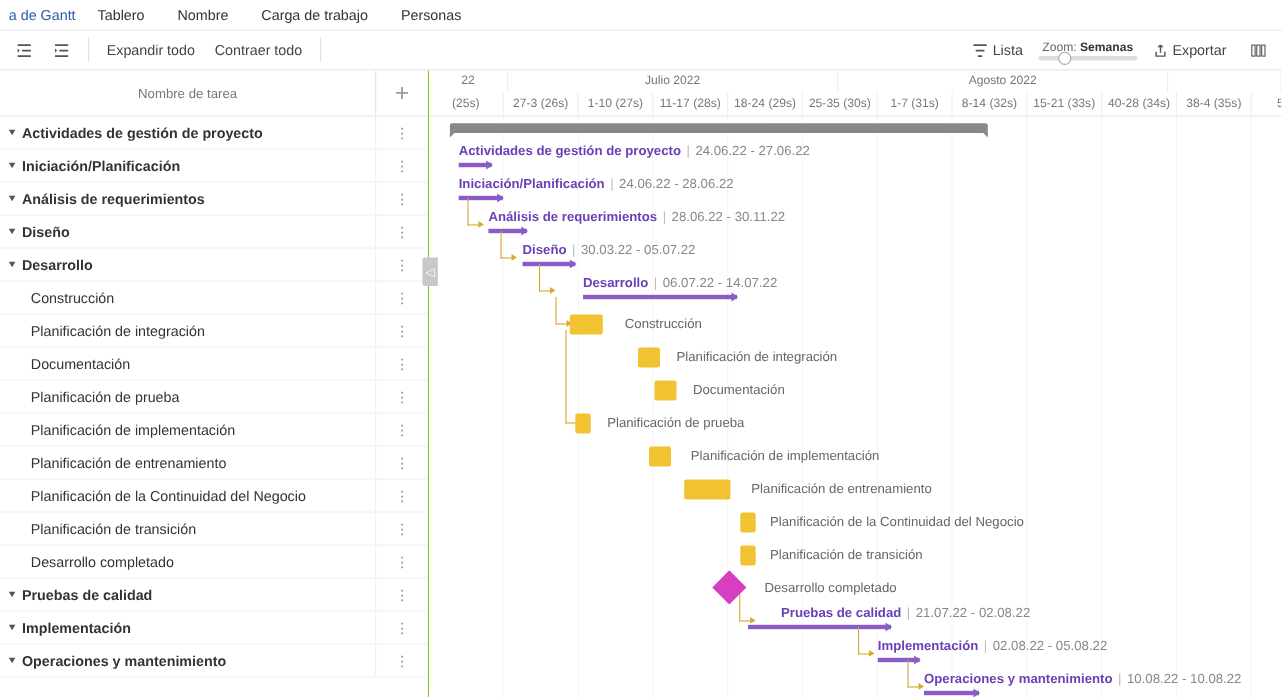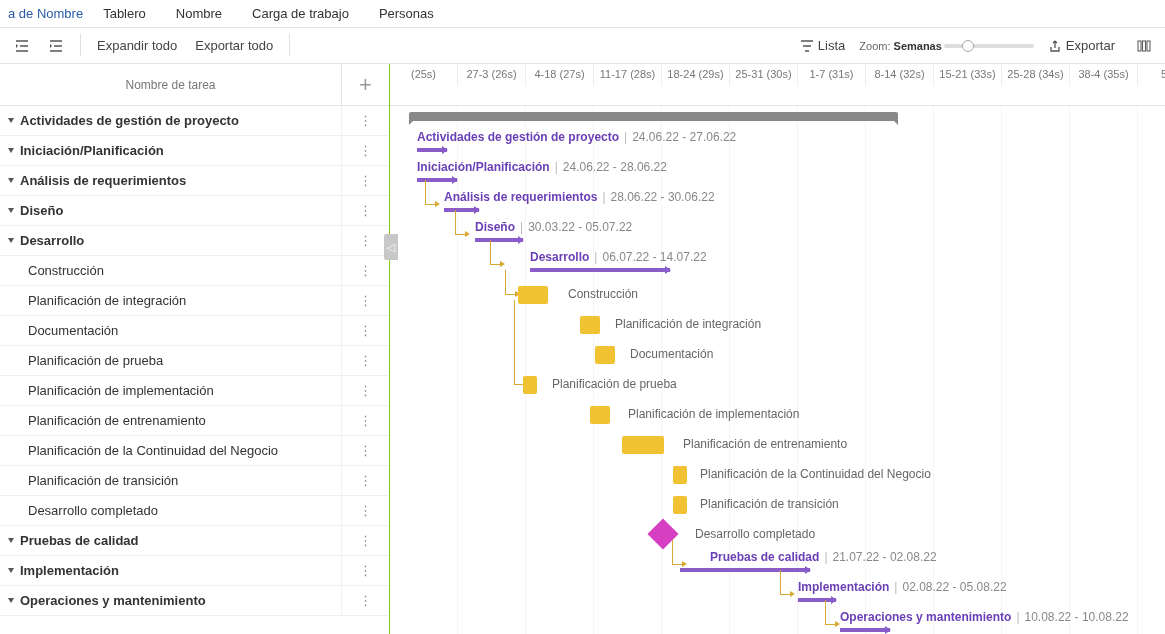--- a/index.html
+++ b/index.html
@@ -5,21 +5,21 @@
 *{margin:0;padding:0;box-sizing:border-box;font-family:Arial,Helvetica,sans-serif}
 body{width:1165px;height:634px;overflow:hidden;background:#fff;color:#333;font-size:13px}
 .topnav{height:28px;display:flex;align-items:center;padding:0 4px;gap:2px;border-bottom:1px solid #e5e5e5}
 .topnav .tab{padding:4px 14px;cursor:pointer;color:#333}
 .topnav .partial{color:#2a5caa;font-weight:500;padding:4px 4px}
 .toolbar{height:36px;display:flex;align-items:center;padding:0 6px;border-bottom:1px solid #e5e5e5;justify-content:space-between}
 .toolbar .left{display:flex;gap:2px}
 .tbtn{padding:4px 8px;cursor:pointer;border-radius:3px;color:#444;display:flex;align-items:center;gap:4px}
 .tsep{width:1px;height:22px;background:#e0e0e0;margin:0 6px}
 .toolbar .right{display:flex;align-items:center;gap:6px}
-.zoom-block{display:flex;flex-direction:row;align-items:center;font-size:11px;color:#666;gap:2px}
+.zoom-block{display:flex;flex-direction:column;align-items:center;font-size:11px;color:#666;gap:2px}
 .zoom-label b{color:#333}
 .zoom-slider{width:90px;height:4px;background:#ddd;position:relative;border-radius:2px}
 .zoom-slider .knob{position:absolute;left:18px;top:-4px;width:12px;height:12px;border-radius:50%;background:#fff;border:1px solid #aaa;cursor:pointer}
 .main{display:flex;height:calc(634px - 28px - 36px);position:relative}
 .leftpane{width:390px;border-right:1px solid #84cc16;display:flex;flex-direction:column}
 .lph{height:42px;border-bottom:1px solid #e5e5e5;display:flex;align-items:center}
 .lph .namecol{flex:1;text-align:center;color:#777;font-size:12px}
 .lph .addcol{width:48px;border-left:1px solid #e5e5e5;display:flex;align-items:center;justify-content:center;height:100%}
 .plus{font-size:22px;color:#999;cursor:pointer;line-height:1}
 .tasklist{flex:1;overflow:hidden}
@@ -52,21 +52,21 @@
 .diamond{position:absolute;width:22px;height:22px;background:#d63fc1;transform:rotate(45deg);top:3px}
 .conn{position:absolute;border-left:1px solid #d8a830;border-bottom:1px solid #d8a830}
 .conn::after{content:"";position:absolute;right:-5px;bottom:-3px;width:0;height:0;border-left:5px solid #d8a830;border-top:3px solid transparent;border-bottom:3px solid transparent}
 .collapse-handle{position:absolute;left:384px;top:170px;width:14px;height:26px;background:#c8c8c8;color:#fff;font-size:11px;display:flex;align-items:center;justify-content:center;border-radius:2px 0 0 2px;cursor:pointer}
 svg{display:block}
 </style>
 </head>
 <body>
 
 <div class="topnav">
-  <span class="partial">a de Nombre</span>
+  <span class="partial">a de Gantt</span>
   <span class="tab">Tablero</span>
   <span class="tab">Nombre</span>
   <span class="tab">Carga de trabajo</span>
   <span class="tab">Personas</span>
 </div>
 
 <div class="toolbar">
   <div class="left">
     <span class="tbtn">
         <svg width="16" height="16">
@@ -75,21 +75,21 @@
         </svg>
       </span>
     <span class="tbtn">
         <svg width="16" height="16">
           <path d="M2 3h12M6 8h8M2 13h12" stroke="#555" stroke-width="1.5" fill="none"></path>
           <path d="M2 6l2 2-2 2z" fill="#555"></path>
         </svg>
       </span>
     <span class="tsep"></span>
     <span class="tbtn">Expandir todo</span>
-    <span class="tbtn">Exportar todo</span>
+    <span class="tbtn">Contraer todo</span>
     <span class="tsep"></span>
   </div>
   <div class="right">
     <span class="tbtn">
       <svg width="14" height="14">
           <path d="M1 2h12M3 7h8M5 12h4" stroke="#555" stroke-width="1.5"></path>
         </svg>
       <span>Lista</span>
     </span>
     <div class="zoom-block">
@@ -233,31 +233,37 @@
           </div>
           <div class="menu">⋮</div>
         </div>
       </div>
   </div>
 
   <div class="collapse-handle">◁</div>
 
   <div class="timeline">
     <div class="th">
+      <div class="months" id="months">
+          <div style="width: 72px;">22</div>
+          <div style="width: 300px;">Julio 2022</div>
+          <div style="width: 300px;">Agosto 2022</div>
+          <div style="width: 103px;"></div>
+        </div>
       <div class="weeks" id="weeks">
           <div>(25s)</div>
           <div>27-3 (26s)</div>
-          <div>4-18 (27s)</div>
+          <div>1-10 (27s)</div>
           <div>11-17 (28s)</div>
           <div>18-24 (29s)</div>
-          <div>25-31 (30s)</div>
+          <div>25-35 (30s)</div>
           <div>1-7 (31s)</div>
           <div>8-14 (32s)</div>
           <div>15-21 (33s)</div>
-          <div>25-28 (34s)</div>
+          <div>40-28 (34s)</div>
           <div>38-4 (35s)</div>
           <div>5-11</div>
         </div>
     </div>
     <div class="chartarea" id="chartarea">
         <div class="gridcol" style="left: 0px; width: 68px;"></div>
         <div class="gridcol" style="left: 68px; width: 68px;"></div>
         <div class="gridcol" style="left: 136px; width: 68px;"></div>
         <div class="gridcol" style="left: 204px; width: 68px;"></div>
         <div class="gridcol" style="left: 272px; width: 68px;"></div>
@@ -283,21 +289,21 @@
             <span class="sep">|</span>
             <span class="dates">24.06.22 - 28.06.22</span>
           </div>
           <div class="gline" style="left: 27px; width: 40px;"></div>
         </div>
         <div class="conn" style="left: 35px; top: 74px; height: 25px; width: 10px;"></div>
         <div class="grow" style="top: 84px;">
           <div class="gh" style="left: 54px; top: 0px;">
             <span class="name">Análisis de requerimientos</span>
             <span class="sep">|</span>
-            <span class="dates">28.06.22 - 30.06.22</span>
+            <span class="dates">28.06.22 - 30.11.22</span>
           </div>
           <div class="gline" style="left: 54px; width: 35px;"></div>
         </div>
         <div class="conn" style="left: 65px; top: 104px; height: 25px; width: 10px;"></div>
         <div class="grow" style="top: 114px;">
           <div class="gh" style="left: 85px; top: 0px;">
             <span class="name">Diseño</span>
             <span class="sep">|</span>
             <span class="dates">30.03.22 - 05.07.22</span>
           </div>

